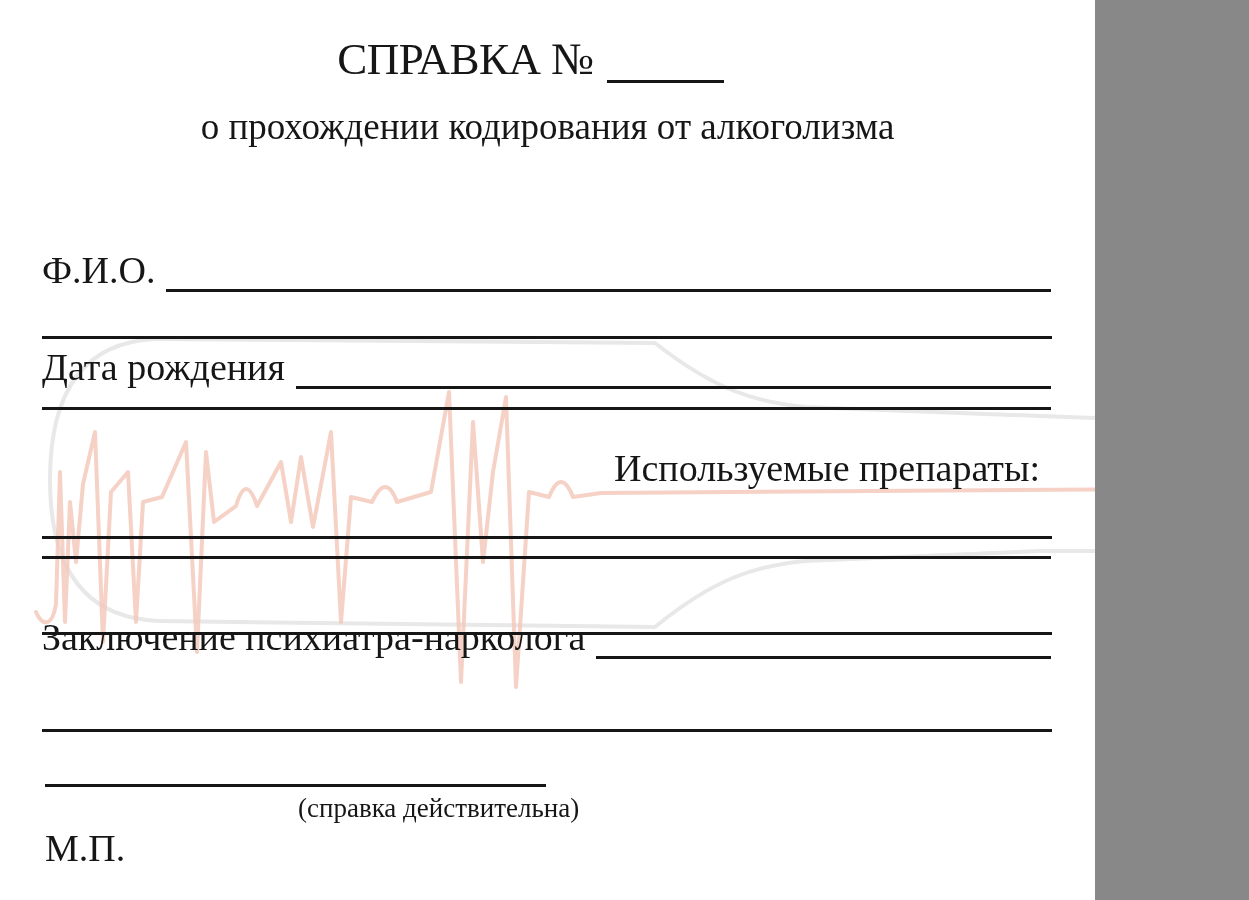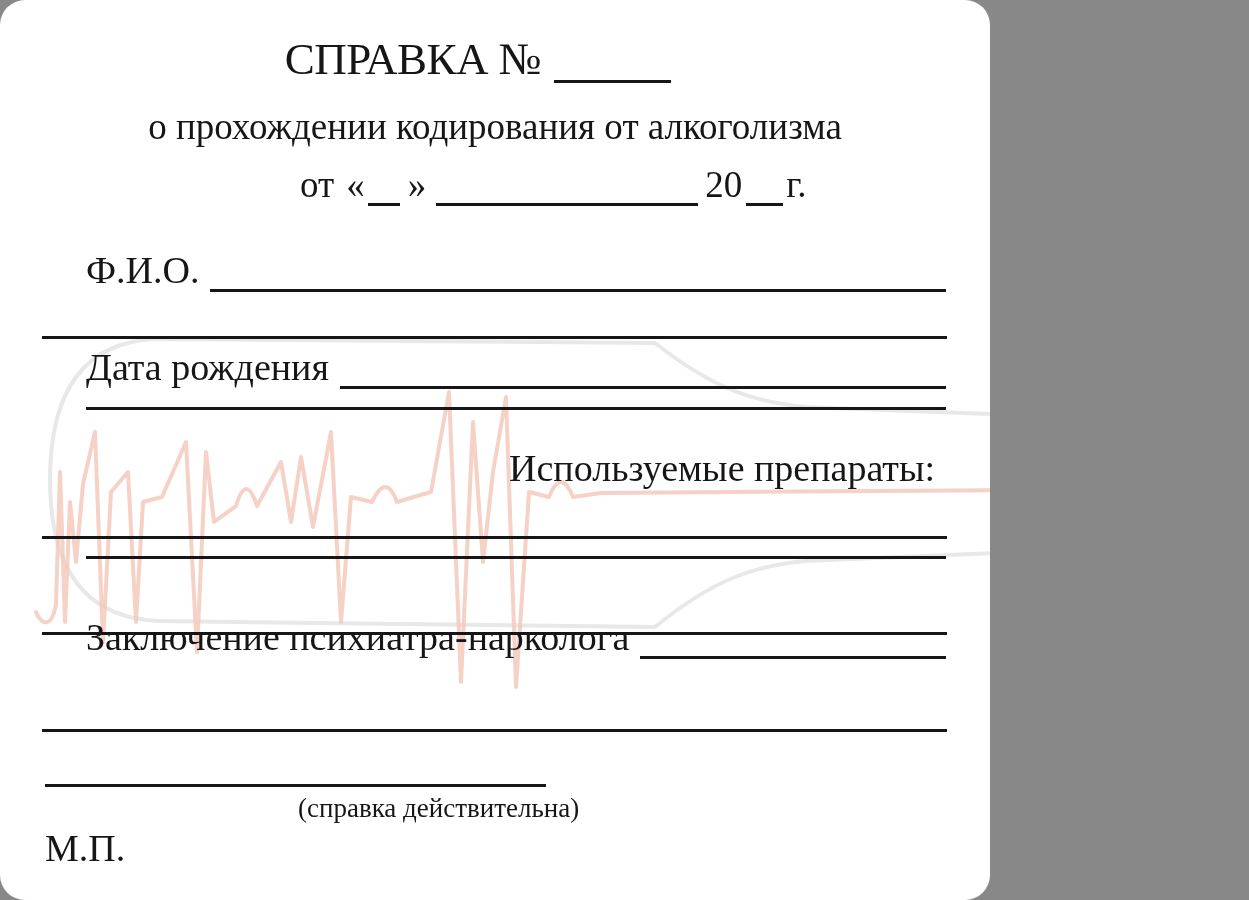--- a/index.html
+++ b/index.html
@@ -2,26 +2,25 @@
 <html lang="ru"><head>
 <meta charset="utf-8">
 <style>
   :root{
     --ink:#161616;
     --paper:#ffffff;
   }
   html,body{margin:0;padding:0;background:#888;}
   .page{
     position:relative;
-    width:990px;height:900px;
+    width:1095px;height:900px;
     background:var(--paper);
     overflow:hidden;
     font-family:"Liberation Serif","DejaVu Serif",serif;
     color:var(--ink);
-    border-radius:25px;
   }
   .wm{position:absolute;left:0;top:0;z-index:0;}
   .content{position:absolute;inset:0;z-index:1;}
 
   
   .title-row{
     position:absolute;top:36px;left:0;right:0;
     display:flex;justify-content:center;align-items:flex-end;
     transform:translateX(-17px);
   }
@@ -39,21 +38,21 @@
   .date-row .t{white-space:pre;}
   .blank{height:11px;border-bottom:3px solid var(--ink);}
   .day-blank{width:32px;margin-left:3px;margin-right:8px;}
   .month-blank{width:262px;margin-left:10px;margin-right:7px;}
   .year-blank{width:37px;margin-left:4px;margin-right:3px;}
   .oq{margin-left:12px;}
 
   
   .frow{
     position:absolute;left:42px;right:44px;
-    display:flex;align-items:flex-end;margin-left:44px;
+    display:flex;align-items:flex-end;
   }
   .frow .lbl{font-size:38px;line-height:1.12;white-space:nowrap;margin-right:11px;}
   .frow .wline{flex:1;height:11px;border-bottom:3px solid var(--ink);}
   .r-fio{top:249px;}
   .r-dob{top:346px;}
   .r-dop{top:396px;}
   .r-drugs{top:447px;flex-direction:column;}
   .r-contra{top:545px;}
   .r-concl{top:616px;}
 
@@ -96,30 +95,20 @@
 
   <div class="content">
 
     <div class="title-row">
       <span class="title-text">СПРАВКА №</span>
       <span class="num-blank"></span>
     </div>
 
     <div class="subtitle">о прохождении кодирования от алкоголизма</div>
 
-    <div class="date-row">
-      <span class="t">от</span>
-      <span class="t oq">«</span>
-      <span class="blank day-blank"></span>
-      <span class="t">»</span>
-      <span class="blank month-blank"></span>
-      <span class="t">20</span>
-      <span class="blank year-blank"></span>
-      <span class="t">г.</span>
-    </div>
 
     <div class="frow r-fio">
       <span class="lbl">Ф.И.О.</span>
       <span class="wline"></span>
     </div>
     <div class="hline hl1"></div>
 
     <div class="frow r-dob">
       <span class="lbl">Дата рождения</span>
       <span class="wline"></span>

